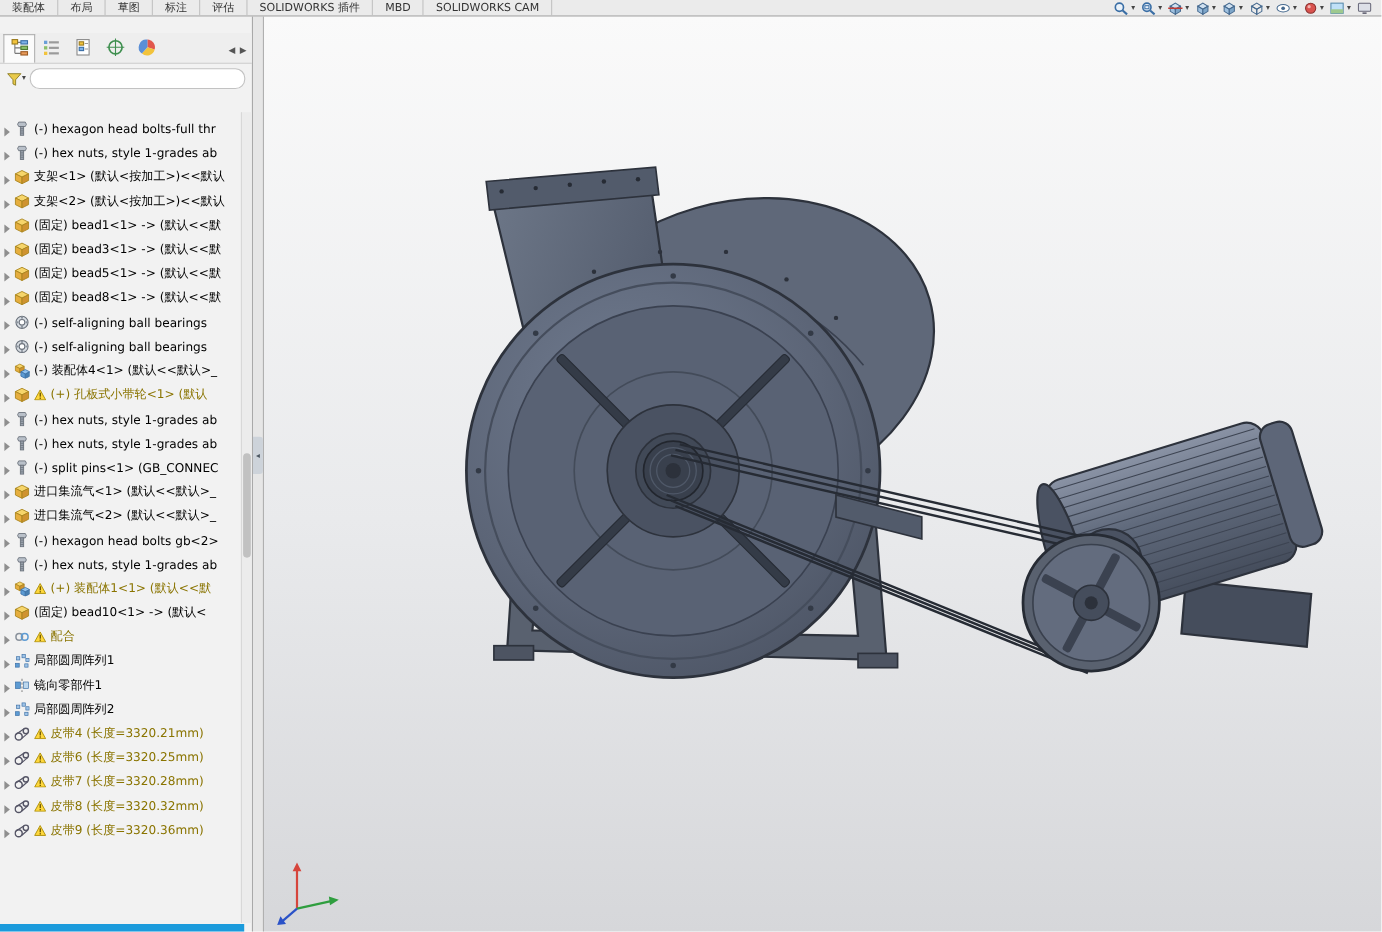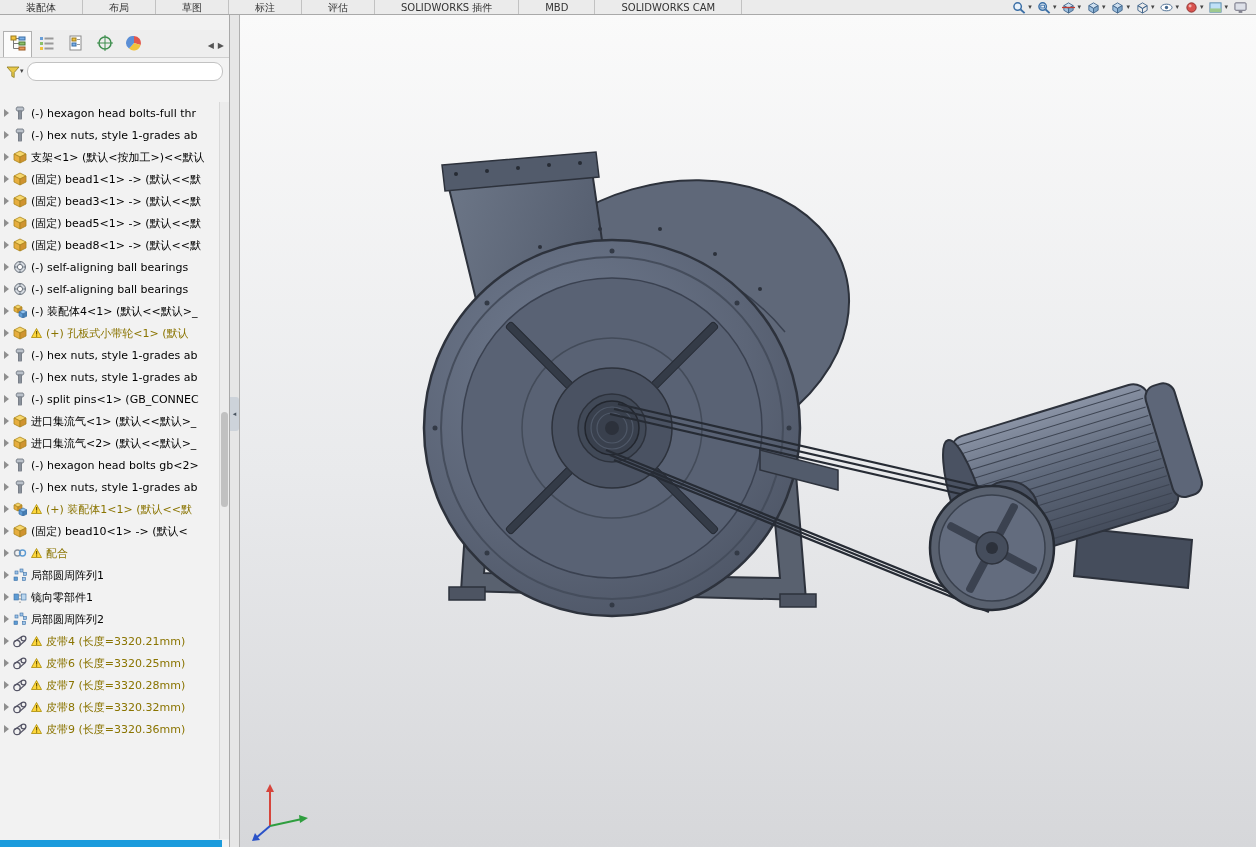--- a/index.html
+++ b/index.html
@@ -1,39 +1,39 @@
 <!DOCTYPE html>
 <html><head>
 <meta charset="utf-8">
 <style>
   html,body{margin:0;padding:0;width:1256px;height:847px;overflow:hidden;
     font-family:"DejaVu Sans","Liberation Sans",sans-serif;background:#fff;position:relative}
   
   .topbar{position:absolute;left:0;top:0;width:100%;height:14px;background:#ebebeb;
     border-bottom:1px solid #a9a9a9;display:flex;align-items:stretch;overflow:hidden;z-index:5}
   .ctabs{display:flex}
-  .ctab{font-size:10px;line-height:15px;padding:0 26px;border-right:1px solid #c2c2c2;
+  .ctab{font-size:10px;line-height:15px;padding:0 11px;border-right:1px solid #c2c2c2;
     color:#333;white-space:nowrap}
   .hud{margin-left:auto;display:flex;align-items:center;gap:5px;padding-right:8px}
   .hudbtn{display:flex;align-items:center;gap:1px;cursor:default}
   .hudbtn svg{display:block}
   .chev{font-size:7px;color:#444;line-height:1}
   
   .panel{position:absolute;left:0;top:14px;bottom:0;width:230px;background:#f2f2f2;
     border-right:1px solid #a9a9a9;box-sizing:border-box;z-index:4}
   .ptabs{margin-top:16px;height:27px;display:flex;align-items:flex-end;padding-left:3px;
     border-bottom:1px solid #cfcfcf;background:#eeeeee}
   .ptab{width:27px;height:25px;display:flex;align-items:center;justify-content:center;
     border:1px solid transparent;border-bottom:none}
   .ptab.active{background:#fbfbfb;border-color:#b0b0b0}
   .ptab-scroll{margin-left:auto;display:flex;gap:4px;padding:0 5px 7px 0;font-size:8px;color:#555}
   .filter{height:27px;display:flex;align-items:center;gap:3px;padding:0 6px}
   .fbox{flex:1;height:17px;background:#fff;border:1px solid #c2c2c2;border-radius:9px}
   .tree{position:absolute;left:0;right:10px;top:88px;bottom:8px;overflow:hidden;padding-left:3px}
-  .trow{height:22px;display:flex;align-items:center;gap:3px;white-space:nowrap}
+  .trow{height:22px;display:flex;align-items:flex-end;gap:3px;white-space:nowrap}
   .tcaret{width:0;height:0;border-left:5px solid #8f8f8f;border-top:4px solid transparent;
     border-bottom:4px solid transparent;margin:0 1px;flex:0 0 auto}
   .ticn{width:15px;height:14px;display:flex;align-items:center;flex:0 0 auto}
   .ticn svg{display:block}
   .tw{width:12px}
   .tlabel{font-size:11px;color:#000}
   .tlabel.dim{color:#8a7400}
   .vscroll{position:absolute;right:0;top:88px;bottom:8px;width:9px;background:#ececec;
     border-left:1px solid #d8d8d8}
   .vthumb{position:absolute;left:1px;right:1px;top:42%;height:13%;background:#c1c1c1;border-radius:4px}
@@ -239,20 +239,31 @@
       </div>
       <div class="trow">
         <span class="tcaret"></span>
         <span class="ticn">
           <svg width="14" height="14" viewBox="0 0 14 14">
             <polygon points="7,1 13,4 7,7 1,4" fill="#f6d56a" stroke="#a9841c" stroke-width="0.8"></polygon>
             <polygon points="1,4 7,7 7,13 1,10" fill="#e6ae3e" stroke="#a9841c" stroke-width="0.8"></polygon>
             <polygon points="13,4 7,7 7,13 13,10" fill="#cf9330" stroke="#a9841c" stroke-width="0.8"></polygon>
           </svg>
         </span>
+        <span class="tlabel">支架&lt;2&gt; (默认&lt;按加工&gt;)&lt;&lt;默认</span>
+      </div>
+      <div class="trow">
+        <span class="tcaret"></span>
+        <span class="ticn">
+          <svg width="14" height="14" viewBox="0 0 14 14">
+            <polygon points="7,1 13,4 7,7 1,4" fill="#f6d56a" stroke="#a9841c" stroke-width="0.8"></polygon>
+            <polygon points="1,4 7,7 7,13 1,10" fill="#e6ae3e" stroke="#a9841c" stroke-width="0.8"></polygon>
+            <polygon points="13,4 7,7 7,13 13,10" fill="#cf9330" stroke="#a9841c" stroke-width="0.8"></polygon>
+          </svg>
+        </span>
         <span class="tlabel">(固定) bead1&lt;1&gt; -&gt; (默认&lt;&lt;默</span>
       </div>
       <div class="trow">
         <span class="tcaret"></span>
         <span class="ticn">
           <svg width="14" height="14" viewBox="0 0 14 14">
             <polygon points="7,1 13,4 7,7 1,4" fill="#f6d56a" stroke="#a9841c" stroke-width="0.8"></polygon>
             <polygon points="1,4 7,7 7,13 1,10" fill="#e6ae3e" stroke="#a9841c" stroke-width="0.8"></polygon>
             <polygon points="13,4 7,7 7,13 13,10" fill="#cf9330" stroke="#a9841c" stroke-width="0.8"></polygon>
           </svg>

